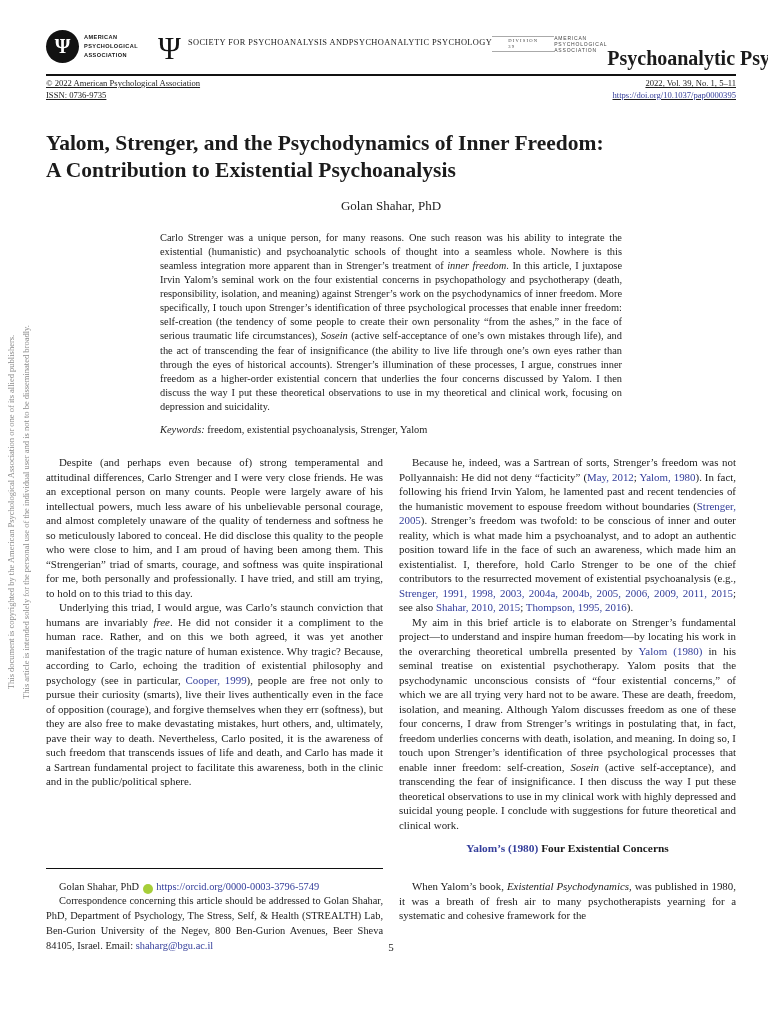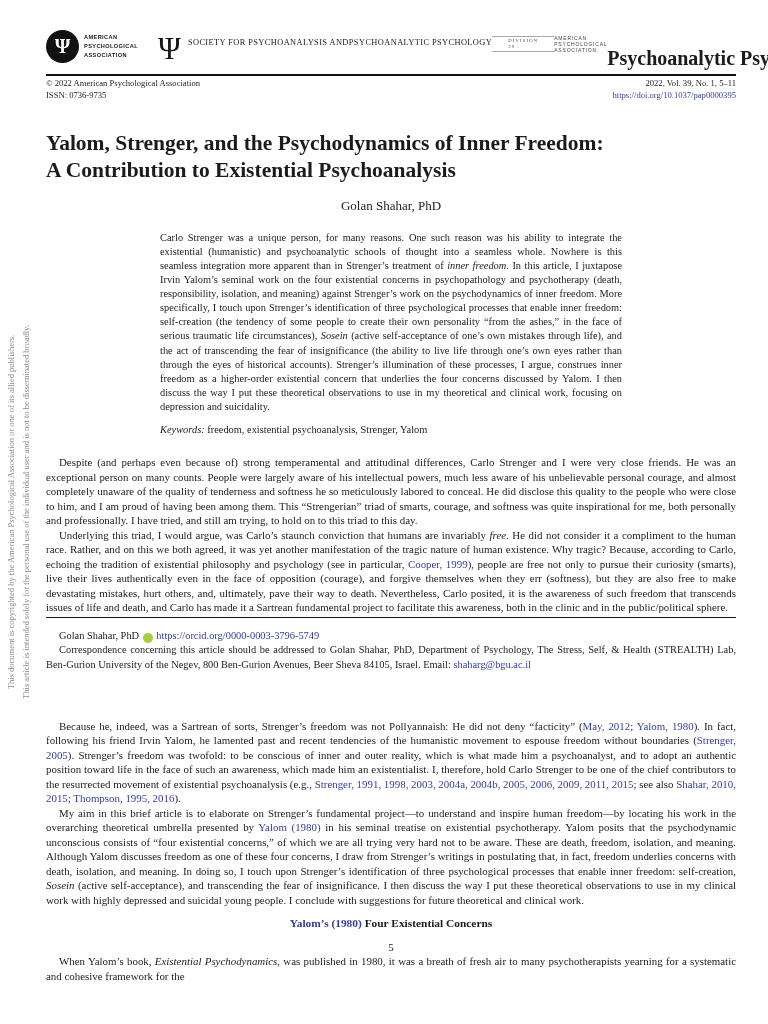--- a/index.html
+++ b/index.html
@@ -37,35 +37,35 @@
   .division-logo { display:flex; gap:7px; align-items:flex-start; }
   .psi-glyph { font-size:31px; line-height:38px; color:#141414; }
   .division-text { display:flex; align-items:center; padding-top:3px; }
   .div-l1 { font-size:8.4px; letter-spacing:.4px; color:#222; line-height:1.35; white-space:nowrap; }
   .div-l2 { font-size:4.6px; letter-spacing:1.2px; color:#444; border-top:1px solid #aaa; border-bottom:1px solid #aaa;
     padding:1px 16px; margin-top:2px; line-height:1.3; }
   .div-l3 { font-size:5px; letter-spacing:.8px; color:#444; margin-top:2px; font-family:"Liberation Sans",sans-serif; }
   .journal-title { font-size:20px; font-weight:bold; margin-top:17px; white-space:nowrap; }
 
   .head-rule { border-top:2.3px solid #111; margin-top:4px; }
-  .meta-row { display:flex; justify-content:space-between; font-size:8.6px; line-height:1.35; margin-top:2px; }
+  .meta-row { display:flex; justify-content:space-between; font-size:8.6px; line-height:1.35; margin-top:2px;text-decoration:underline; }
   .meta-right { text-align:right; }
   a.link, .link { color:var(--link); text-decoration:none; cursor:pointer; }
 
   
   h1.article-title { text-align:left; font-size:21.5px; font-weight:bold; line-height:1.24; margin:29px 0 0; }
   .author { text-align:center; font-size:13px; margin-top:14px; }
   .affiliation { text-align:center; font-size:11.6px; margin-top:4px; }
 
   
   .abstract { width:462px; margin:17px auto 0; font-size:10.4px; line-height:1.36; text-align:justify; }
   .keywords { width:462px; margin:10px auto 0; font-size:10.4px; }
 
   
-  .columns { display:flex; gap:16px; margin-top:20px; height:528px;flex-direction:column; }
+  .columns { display:flex; gap:16px; margin-top:20px; height:528px; }
   .col { flex:1 1 0; display:flex; flex-direction:column; min-width:0; }
   p.body-p { margin:0; text-indent:13px; font-size:10.9px; line-height:1.33; text-align:justify; }
   h2.section-heading { text-align:center; font-size:11.4px; font-weight:bold; margin:10px 0 25px; }
 
   
   .author-note { margin-top:auto; padding-bottom:30px; }
   .note-rule { border-top:1.7px solid #111; margin-bottom:10px; }
   .note-line { margin:0; text-indent:13px; font-size:10.4px; line-height:1.45; }
   .note-para { margin:0; text-indent:13px; font-size:10.4px; line-height:1.42; text-align:justify; }
   .orcid-badge {

